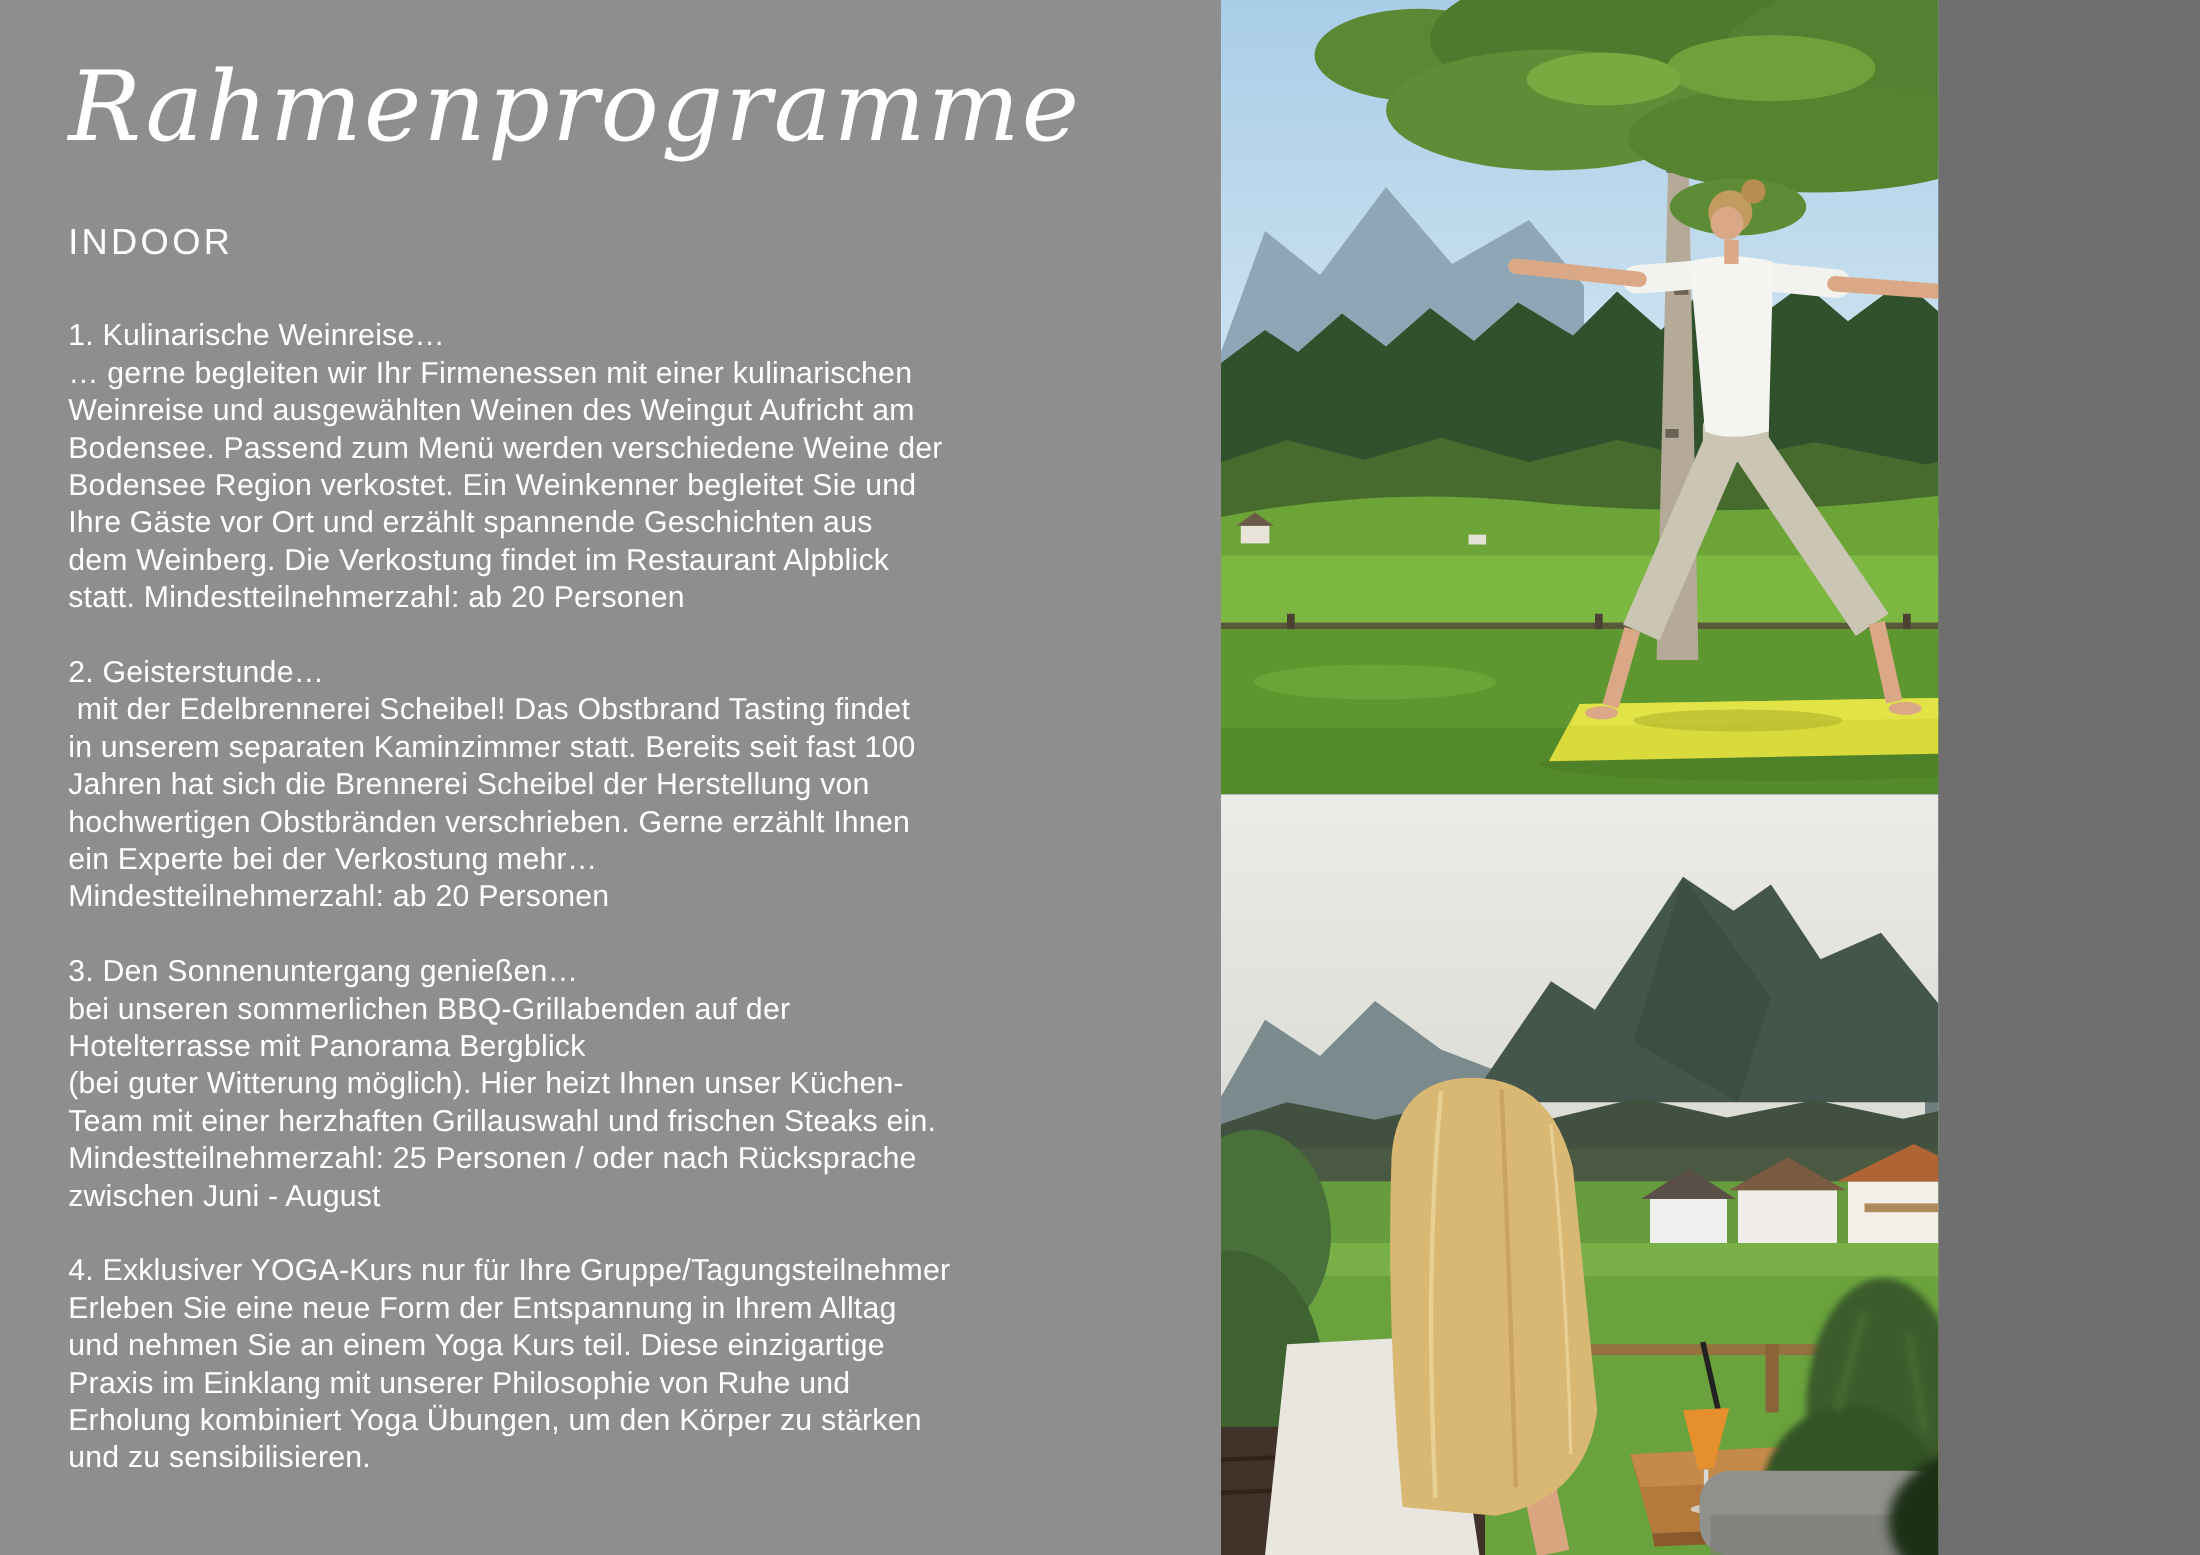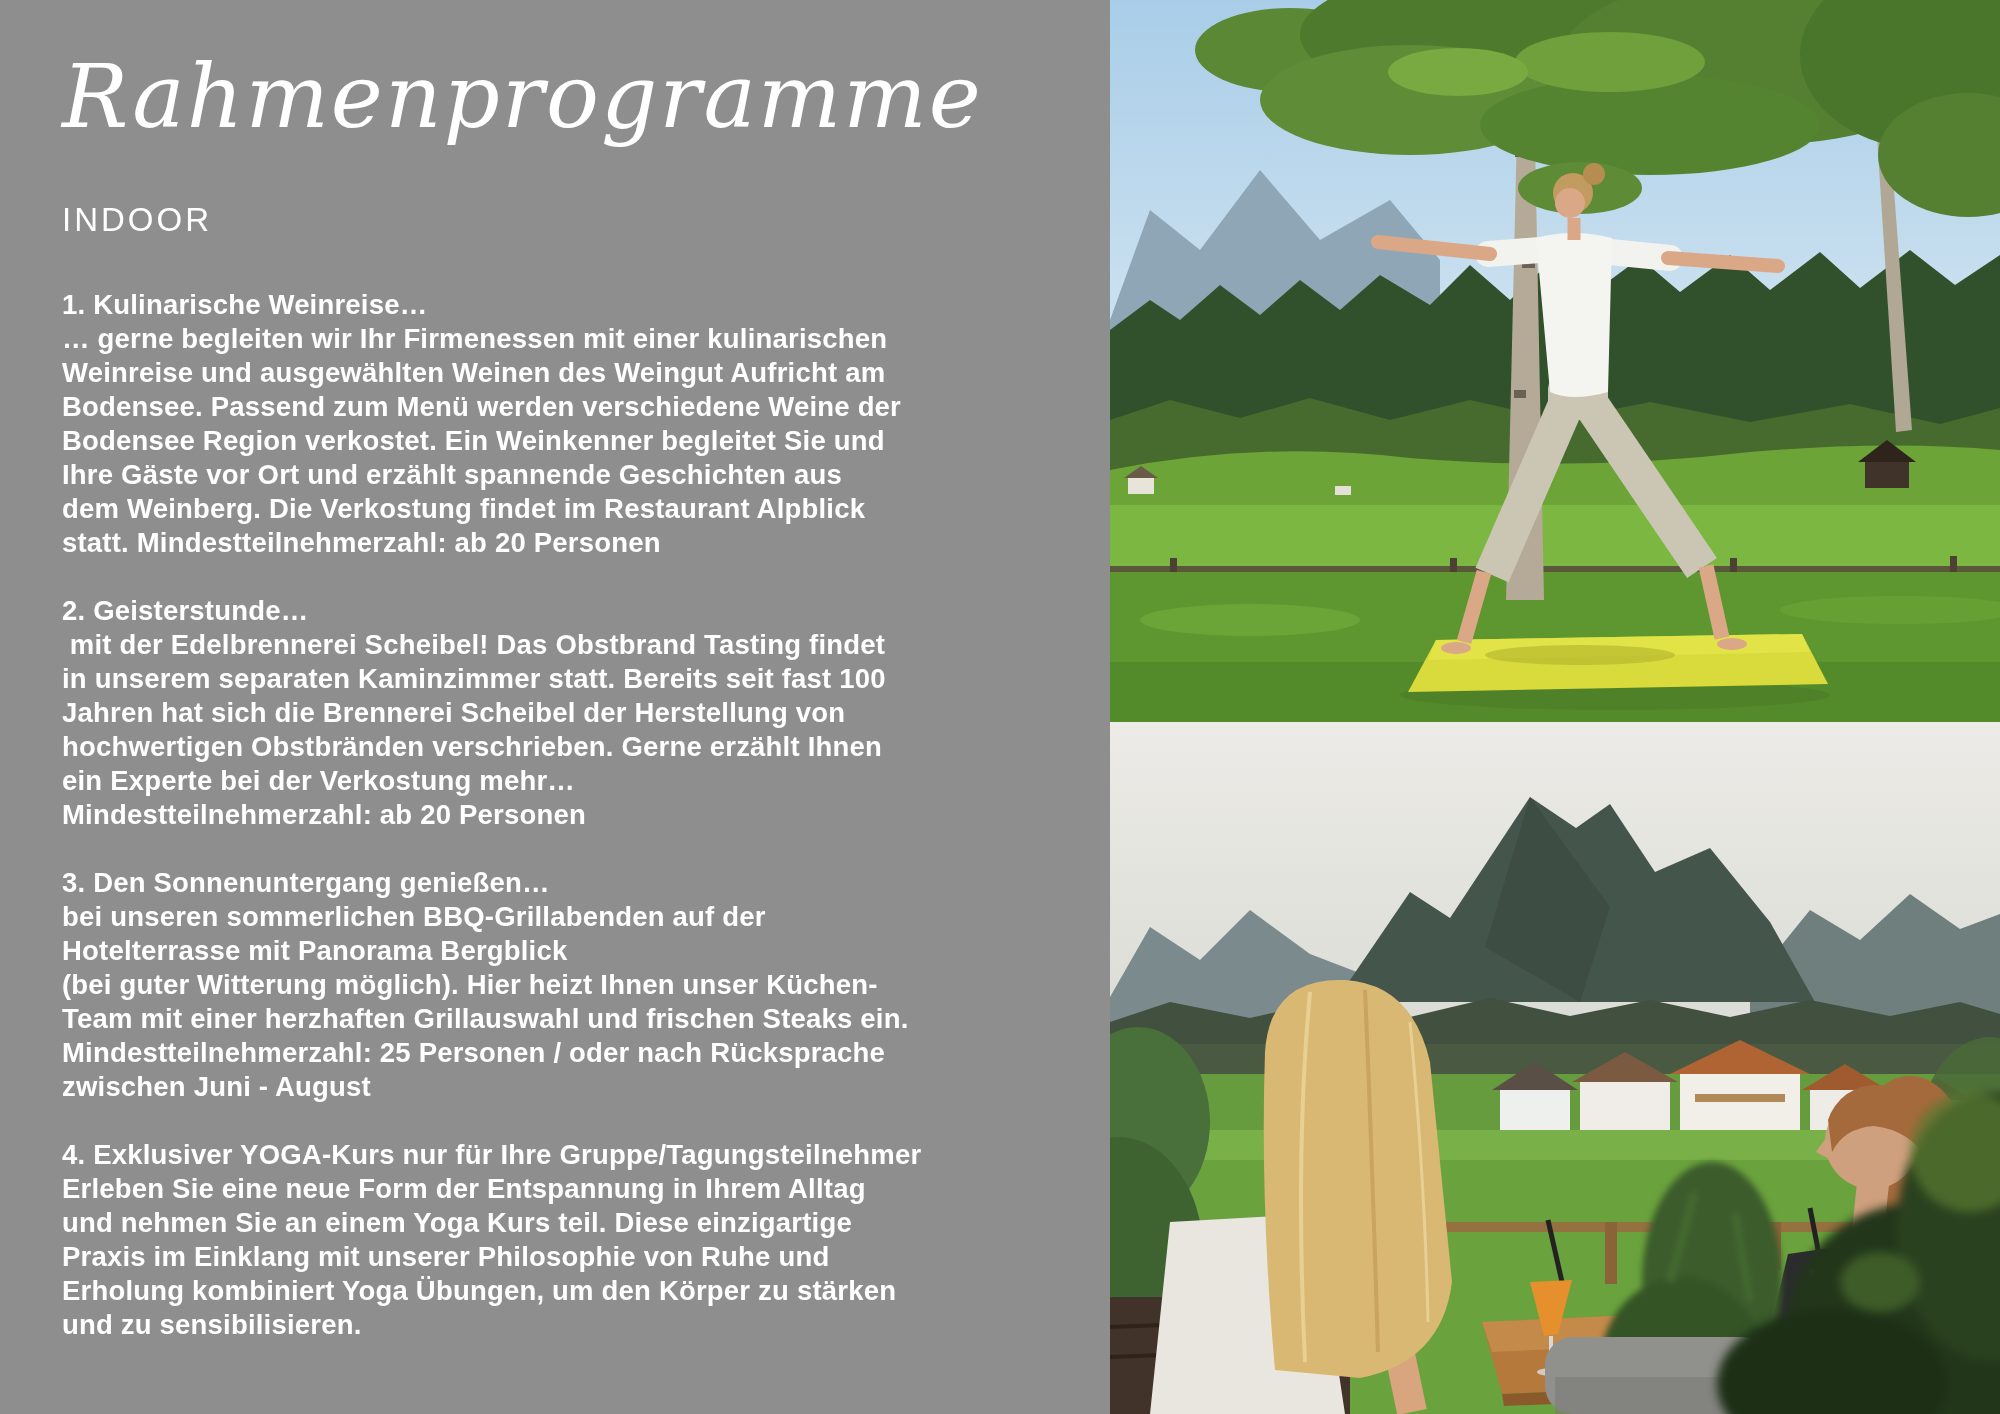--- a/index.html
+++ b/index.html
@@ -1,29 +1,29 @@
 <!DOCTYPE html>
 <html><head>
 <meta charset="utf-8">
 <style>
   html,body{margin:0;padding:0;background:#6f6f6f;}
   .page{
-    position:relative;width:2000px;height:1414px;overflow:hidden;
+    position:relative;width:1762px;height:1414px;overflow:hidden;
     background:#8e8e8e;font-family:"Liberation Sans",sans-serif;
   }
   .text-col{position:absolute;left:62px;top:0;width:1015px;color:#ffffff;}
   .title{
     font-family:"DejaVu Serif",serif;font-style:italic;font-weight:400;
     font-size:88px;line-height:110px;margin:42px 0 0 0;letter-spacing:2px;
   }
   .heading{
     font-size:33px;font-weight:400;letter-spacing:3px;margin:44px 0 0 0;line-height:48px;
   }
   .program{
-    font-size:27.5px;line-height:34px;font-weight:700;letter-spacing:0.2px;
+    font-size:27.5px;line-height:34px;font-weight:400;letter-spacing:0.2px;
     white-space:pre-line;margin:34px 0 0 0;
   }
   .program.first{margin-top:44px;}
   .photos{position:absolute;left:1110px;top:0;width:890px;height:1414px;}
   .photo{position:relative;width:890px;overflow:hidden;}
   .photo-top{height:722px;}
   .photo-bottom{height:692px;}
   .photo svg{display:block;width:100%;height:100%;}
 </style>
 </head>

